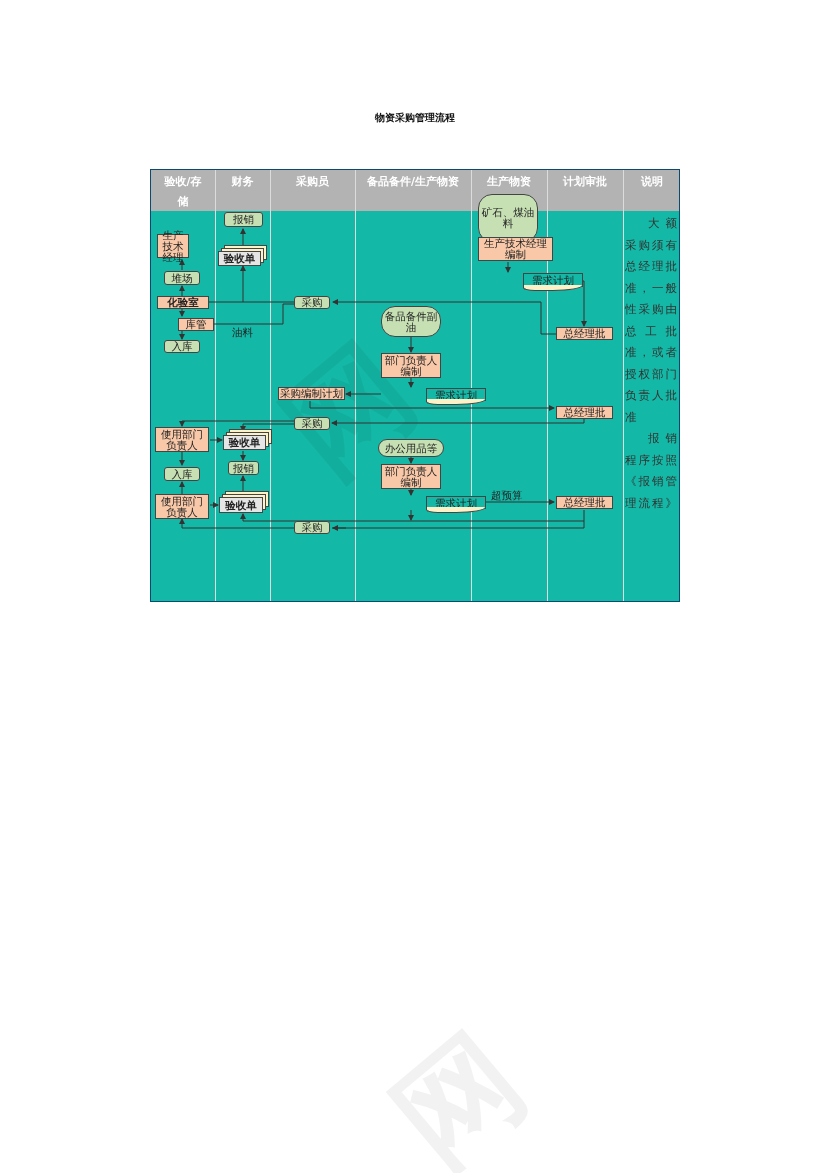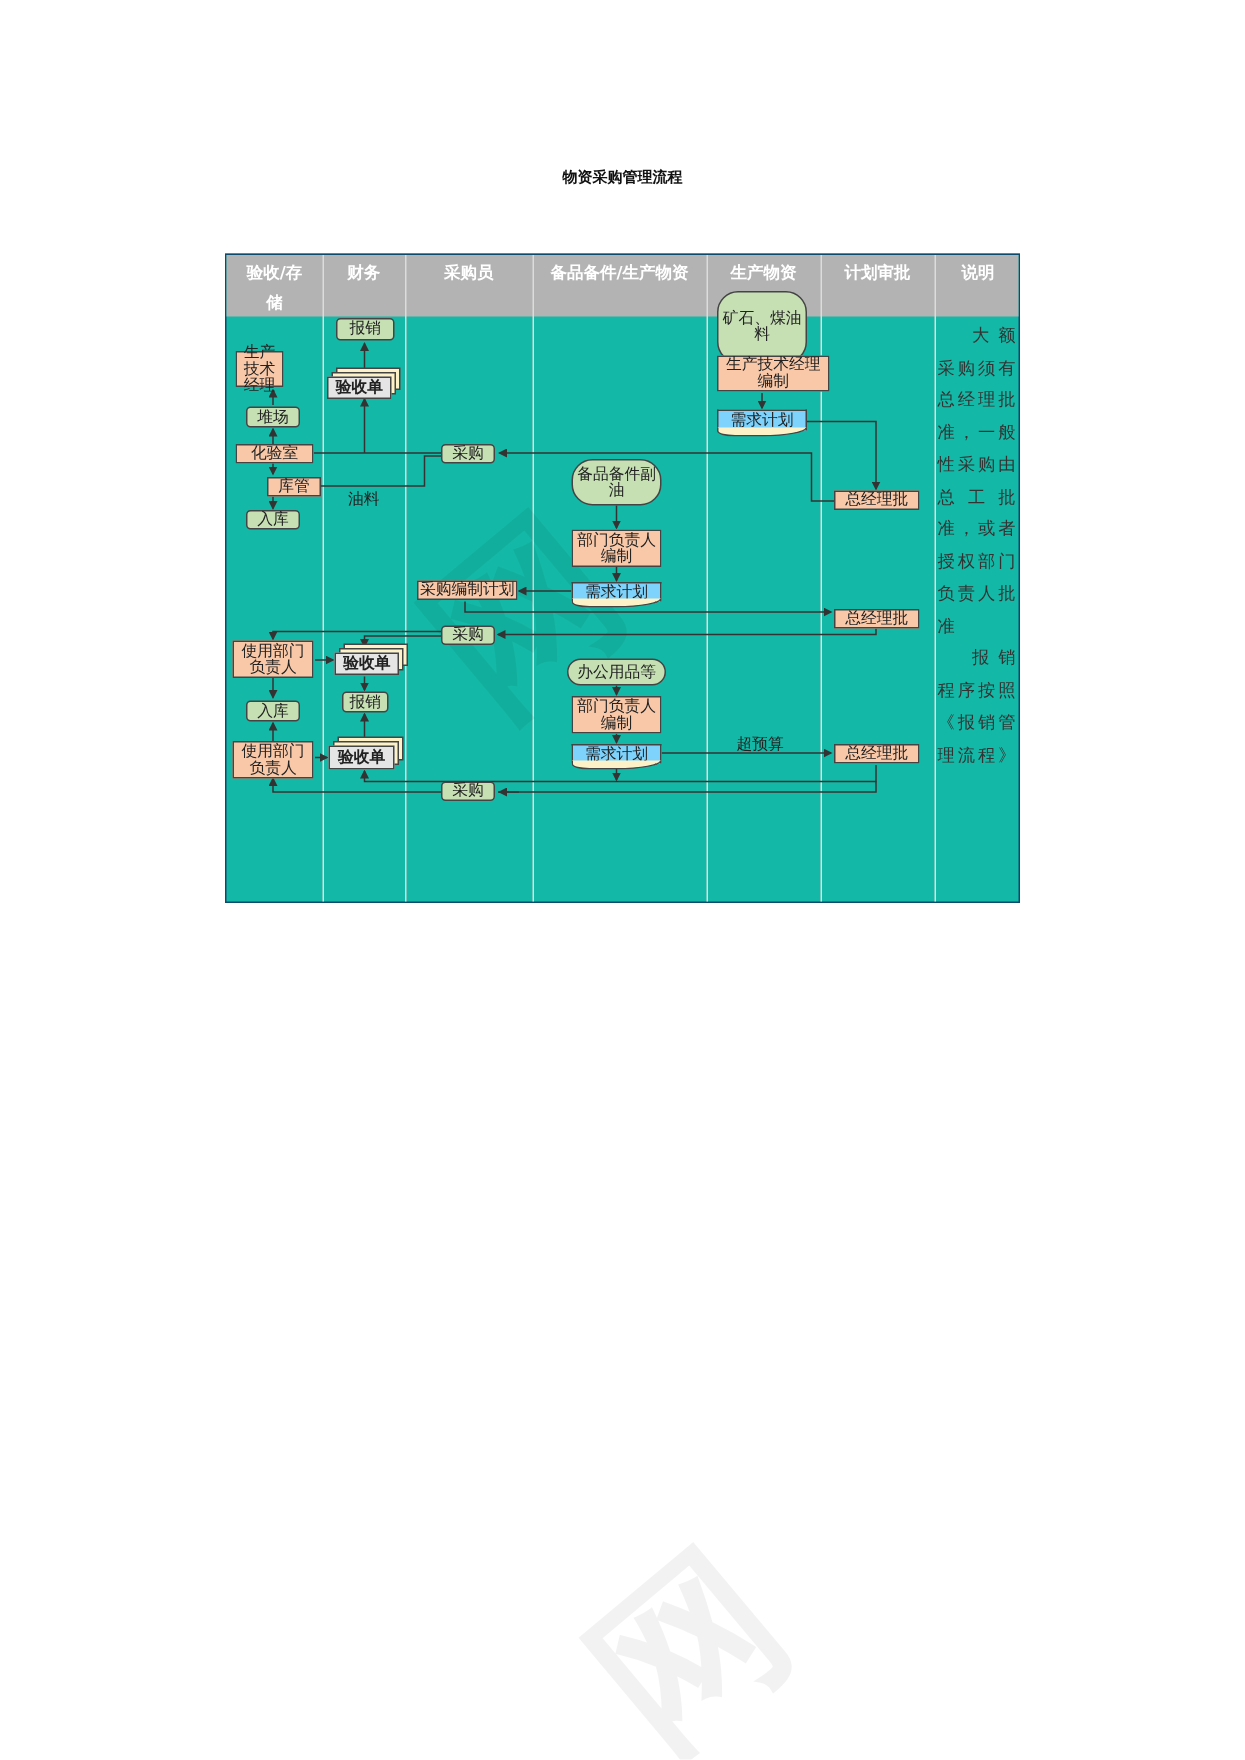--- a/index.html
+++ b/index.html
@@ -12,21 +12,21 @@
   .head { position:absolute; left:0; top:0; width:100%; height:41px; background:#b3b3b3; }
   .hcell { position:absolute; top:0; height:41px; color:#fff; font-size:11px; font-weight:bold;
            text-align:center; line-height:20px; padding-top:2px; box-sizing:border-box; }
   .vline { position:absolute; top:0; bottom:0; width:1px; background:#dcdcdc; }
   .node { position:absolute; box-sizing:border-box; border:1px solid #444; font-size:10.5px;
           text-align:center; line-height:11px; display:flex; align-items:center; justify-content:center;
           color:#222; }
   .green { background:#c6e0b4; border-radius:3px; }
   .orange { background:#f8c8a8; }
   .term { background:#c6e0b4; border-radius:14px; }
-  .doc { background:#7dd3fc; border-bottom:none; }
+  .doc { background:#14b8a6; border-bottom:none;margin-left:45px; }
   .doc::after { content:""; position:absolute; left:-1px; right:-1px; bottom:-4px; height:5px;
                 background:#fdf1c8; border:1px solid #444; border-top:none;
                 border-radius:0 0 50% 20% / 0 0 100% 60%; }
   .multidoc { background:#e5e5e5; box-shadow: 3px -3px 0 -1px #fdf1c8, 3px -3px 0 0 #444,
               6px -6px 0 -1px #fdf1c8, 6px -6px 0 0 #444; font-weight: bold; }
   .label { position:absolute; font-size:10.5px; color:#222; }
   .notes { position:absolute; left:474px; top:43px; width:52px; font-size:11.5px; line-height:21.5px;
            color:#333; text-align:justify; text-align-last:justify; }
   .notes p { margin:0; }
   svg.lines { position:absolute; left:0; top:0; }
@@ -116,21 +116,21 @@
     <polyline points="294,528 182,528 182,519" marker-end="url(#arr)"></polyline>
     <line x1="346" y1="528" x2="332" y2="528"></line>
     <polyline points="584,521 584,528 333,528" marker-end="url(#arr)"></polyline>
   </g>
 </svg>
 
 <div class="node green" style="left:224px;top:212px;width:39px;height:15px;">报销</div>
 <div class="node orange" style="left:157px;top:234px;width:32px;height:24px;">生产技术经理</div>
 <div class="node multidoc" style="left:218px;top:251px;width:43px;height:15px;">验收单</div>
 <div class="node green" style="left:164px;top:271px;width:36px;height:14px;">堆场</div>
-<div class="node orange" style="left:157px;top:296px;width:52px;height:13px;">化验室</div>
+<div class="node orange" style="left:157px;top:296px;width:52px;height:13px;font-weight:bold;">化验室</div>
 <div class="node green" style="left:294px;top:296px;width:36px;height:13px;">采购</div>
 <div class="node orange" style="left:164px;top:318px;width:36px;height:13px;margin-left:14px;">库管</div>
 <div class="node green" style="left:164px;top:340px;width:36px;height:13px;">入库</div>
 <div class="label" style="left:232px;top:326px;">油料</div>
 
 <div class="node term" style="left:478px;top:194px;width:60px;height:48px;">矿石、煤油料</div>
 <div class="node orange" style="left:478px;top:237px;width:75px;height:24px;">生产技术经理编制</div>
 <div class="node doc" style="left:478px;top:273px;width:60px;height:14px;">需求计划</div>
 <div class="node orange" style="left:556px;top:327px;width:57px;height:13px;">总经理批</div>
 

